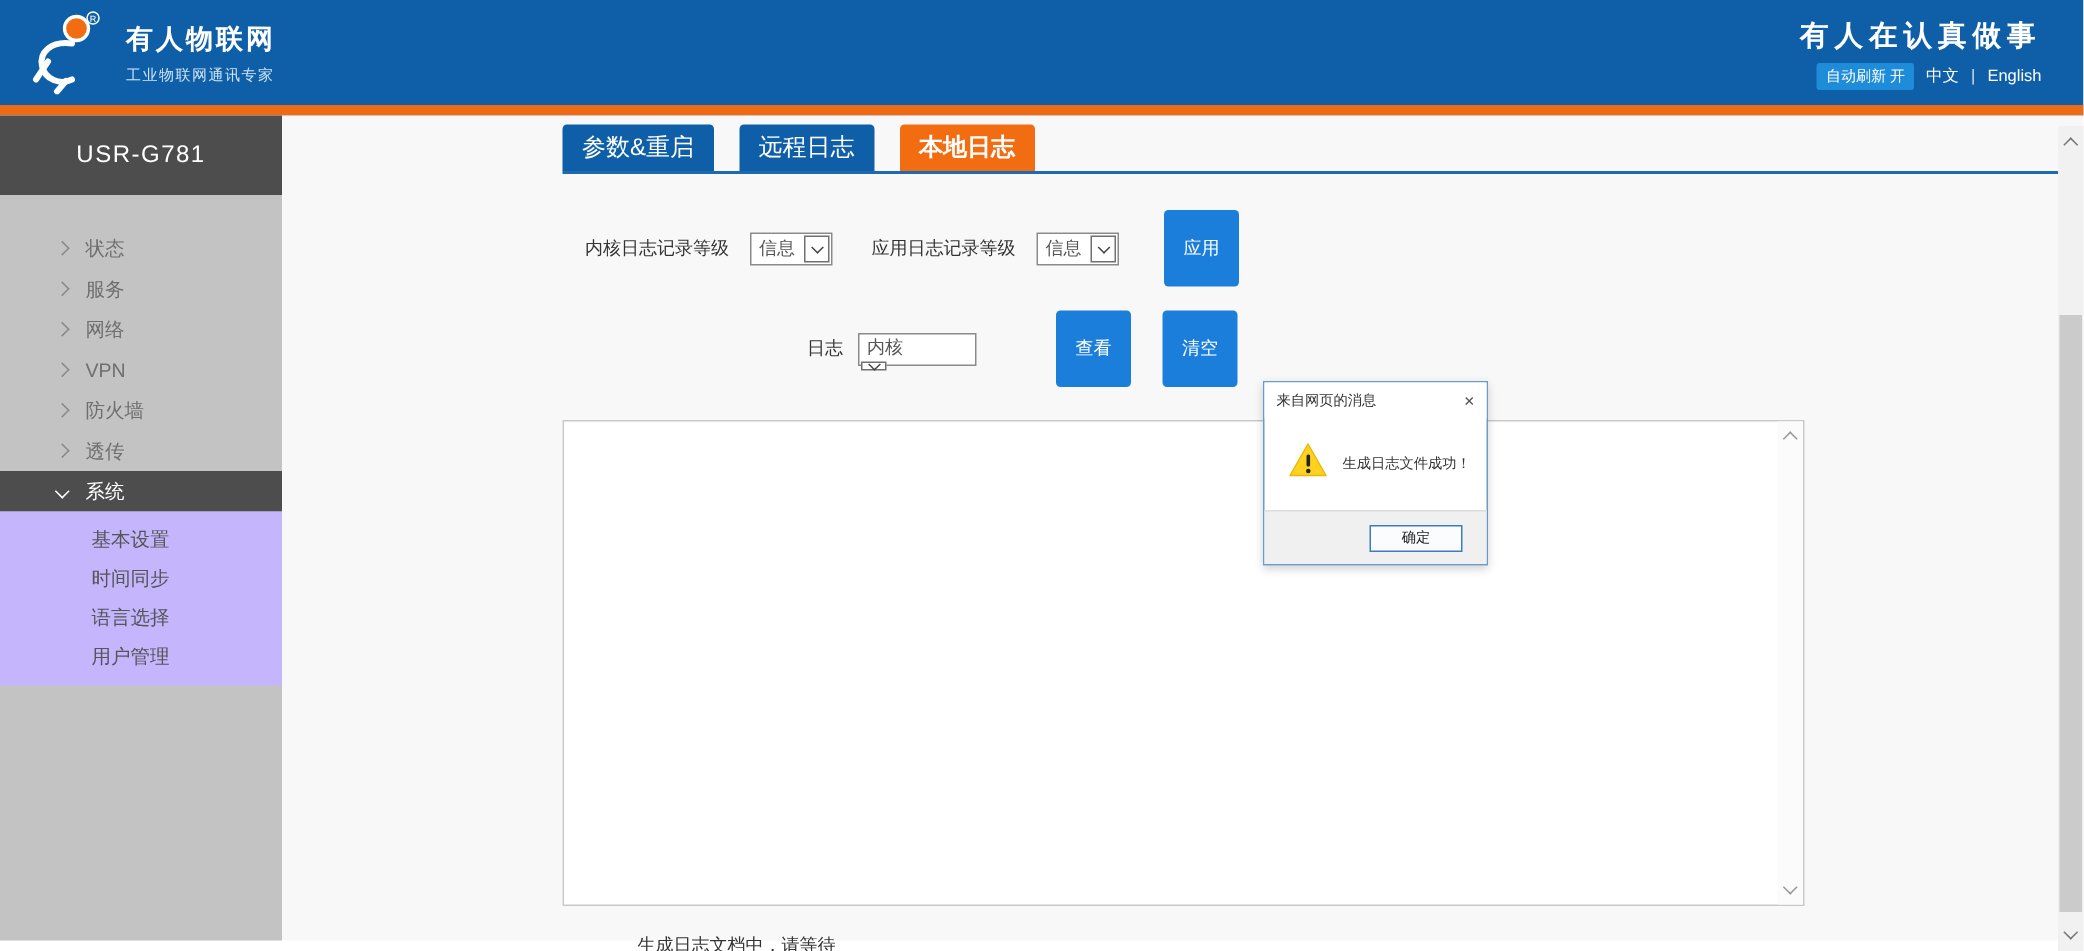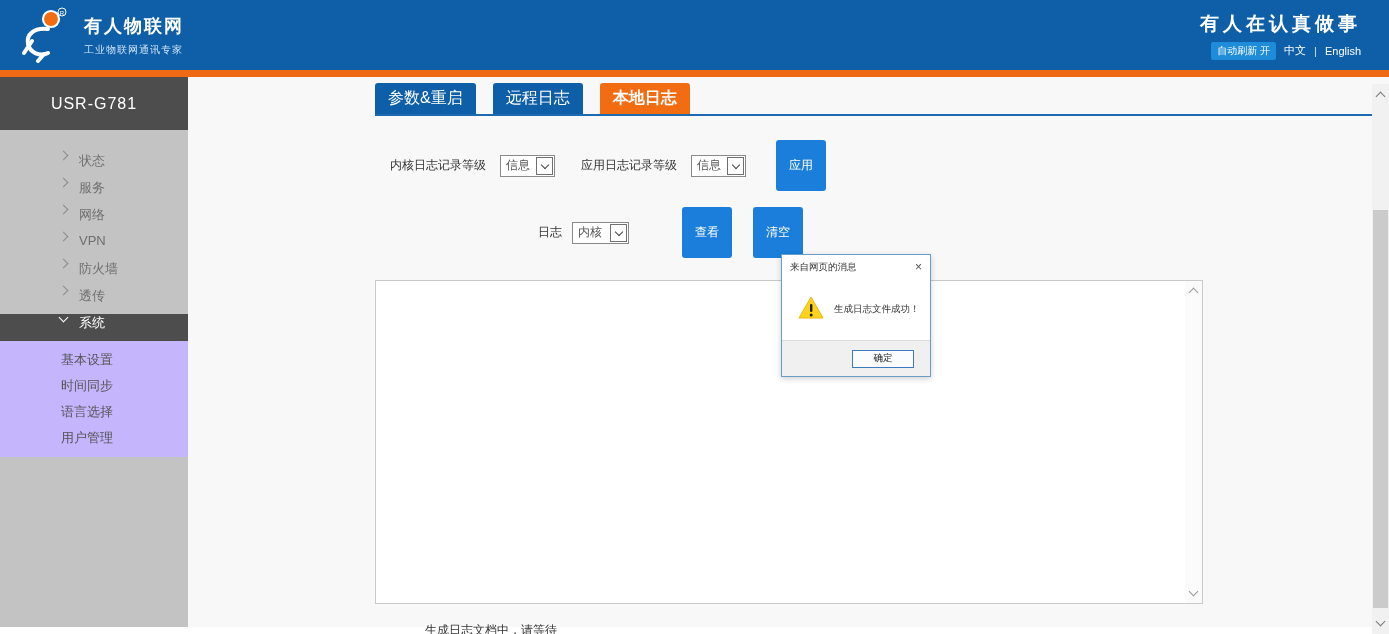--- a/index.html
+++ b/index.html
@@ -21,21 +21,21 @@
   .lang-div { color:#cfe3f5; font-size:11px; }
 
   
   .main { display:flex; height:550px; position:relative; background:#F8F8F8; }
 
   
   .sidebar { width:188px; background:#C3C3C3; flex:none; }
   .device-title { height:53px; background:#4D4D4D; color:#fff; font-size:16px;
     display:flex; align-items:center; justify-content:center; letter-spacing:1px; }
   .menu { list-style:none; padding-top:22px; }
-  .menu-item { height:27px; display:flex; padding-left:60px;
+  .menu-item { height:27px; display:flex; align-items:center; padding-left:38px;
     color:#6F6F6F; font-size:13px; cursor:pointer; }
   .menu-item .lbl { margin-left:12px; }
   .menu-item.active { background:#4D4D4D; color:#fff; }
   .chev { width:7px; height:7px; border-top:1.5px solid #8a8a8a; border-right:1.5px solid #8a8a8a; display:inline-block; }
   .chev.right { transform:rotate(45deg); }
   .chev.down { transform:rotate(135deg); border-color:#fff; }
   .submenu { list-style:none; background:#c4b5fd; padding:6px 0; }
   .submenu li { height:26px; line-height:26px; padding-left:61px; font-size:13px; color:#555; cursor:pointer; }
 
   
@@ -62,21 +62,21 @@
     border:1px solid #C9C9C9; position:relative; }
   .log-scroll { position:absolute; top:0; right:0; bottom:0; width:17px; background:#FBFBFB; }
   .log-scroll .chev { position:absolute; left:5px; border-color:#999; }
   .log-scroll .chev.up { top:8px; transform:rotate(-45deg); }
   .log-scroll .chev.dn { bottom:8px; transform:rotate(135deg); }
   .log-text { position:absolute; inset:4px 20px 4px 6px; font-size:12px; color:#333; overflow:hidden; white-space:pre-wrap; }
 
   .status-text { margin:18px 0 0 237px; font-size:12px; color:#333; }
 
   
-  .dialog { position:absolute; left:593px; top:177px; width:150px; background:#fff;
+  .dialog { position:absolute; left:654px; top:177px; width:150px; background:#fff;
     border:1px solid #6A9CC9; box-shadow:0 2px 6px rgba(0,0,0,.18); z-index:10; }
   .dialog-title { height:24px; display:flex; align-items:center; justify-content:space-between;
     padding:0 8px; background:#fff; }
   .dialog-title .t { font-size:9.5px; color:#333; }
   .dialog-close { font-size:12px; color:#555; cursor:pointer; line-height:1; }
   .dialog-body { height:61px; display:flex; align-items:center; padding:0 10px 0 16px; gap:10px; }
   .warn-icon { flex:none; }
   .dialog-msg { font-size:9.5px; color:#333; }
   .dialog-footer { height:36px; background:#F0F0F0; border-top:1px solid #DCDCDC;
     display:flex; align-items:center; justify-content:flex-end; padding-right:16px; }
@@ -183,21 +183,21 @@
         <span class="val">信息</span>
         <span class="arrow-box">
             <span class="sel-arrow"></span>
           </span>
       </span>
       <button class="btn-blue" style="margin-left:30px;">应用</button>
     </div>
 
     <div class="form-row2">
       <span class="flabel" style="margin-right:10px;">日志</span>
-      <span class="win-select" style="width:57px; justify-content:space-between;">
+      <span class="win-select" style="width:79px; justify-content:space-between;flex-direction:column;">
         <span class="val">内核</span>
         <span class="arrow-box">
             <span class="sel-arrow"></span>
           </span>
       </span>
       <button class="btn-blue" style="margin-left:53px;">查看</button>
       <button class="btn-blue" style="margin-left:21px;">清空</button>
     </div>
 
     <div class="log-box">

